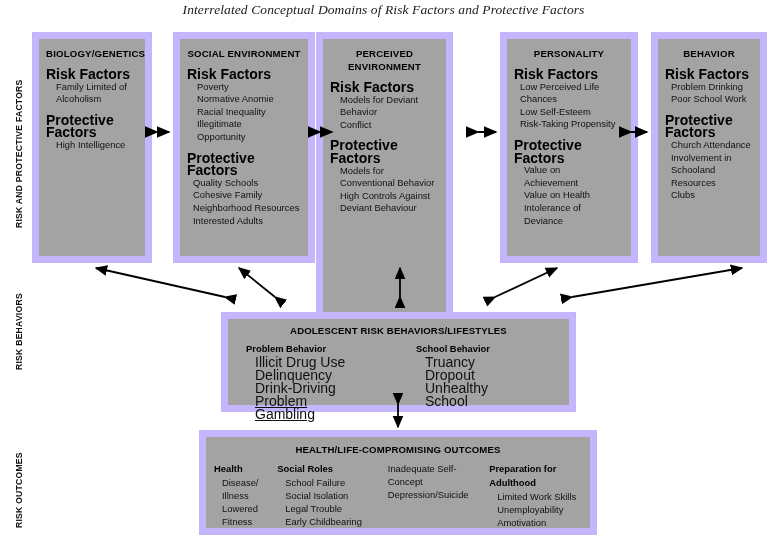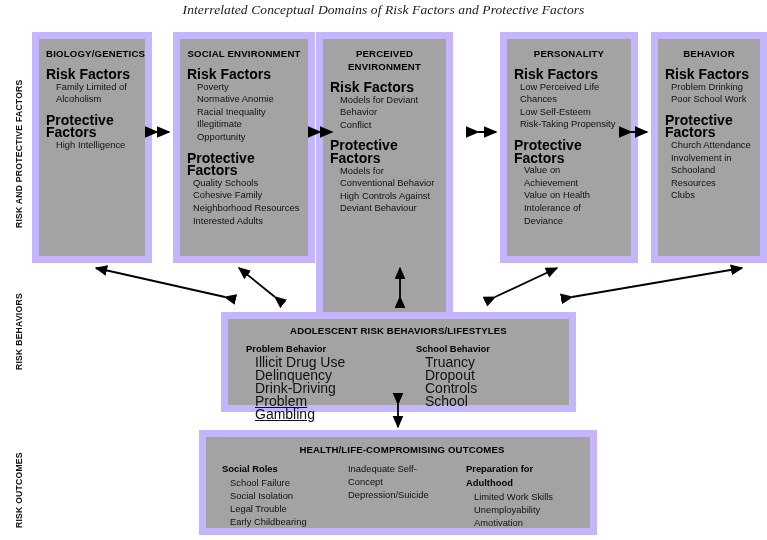--- a/index.html
+++ b/index.html
@@ -159,29 +159,36 @@
         <h4>Problem Behavior</h4>
         <div>Illicit Drug Use</div>
         <div>Delinquency</div>
         <div>Drink-Driving</div>
         <div class="ul">Problem Gambling</div>
       </div>
       <div class="col" style="width:95px;">
         <h4>School Behavior</h4>
         <div>Truancy</div>
         <div>Dropout</div>
-        <div>Controls</div>
+        <div>Unhealthy</div>
         <div>School</div>
       </div>
     </div>
   </div>
 
-  <div class="box" style="left:199px; top:430px; width:398px; height:105px;padding-left:8px;">
+  <div class="box" style="left:199px; top:430px; width:398px; height:105px;">
     <div class="bot-title">HEALTH/LIFE-COMPROMISING OUTCOMES</div>
     <div class="bcols">
+      <div class="bcol" style="width:60px;">
+        <h4>Health</h4>
+        <div>Disease/</div>
+        <div>Illness</div>
+        <div>Lowered</div>
+        <div>Fitness</div>
+      </div>
       <div class="bcol" style="width:106px;">
         <h4>Social Roles</h4>
         <div>School Failure</div>
         <div>Social Isolation</div>
         <div>Legal Trouble</div>
         <div>Early Childbearing</div>
       </div>
       <div class="bcol" style="width:114px;">
         <div>Inadequate Self-</div>
         <div>Concept</div>

